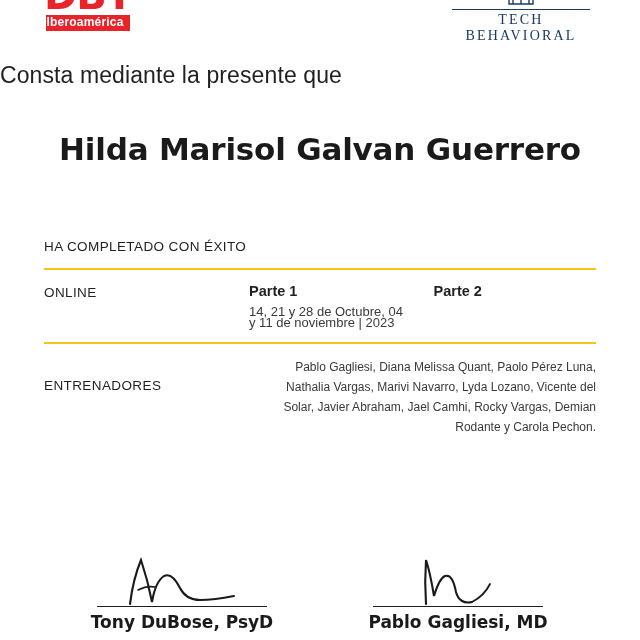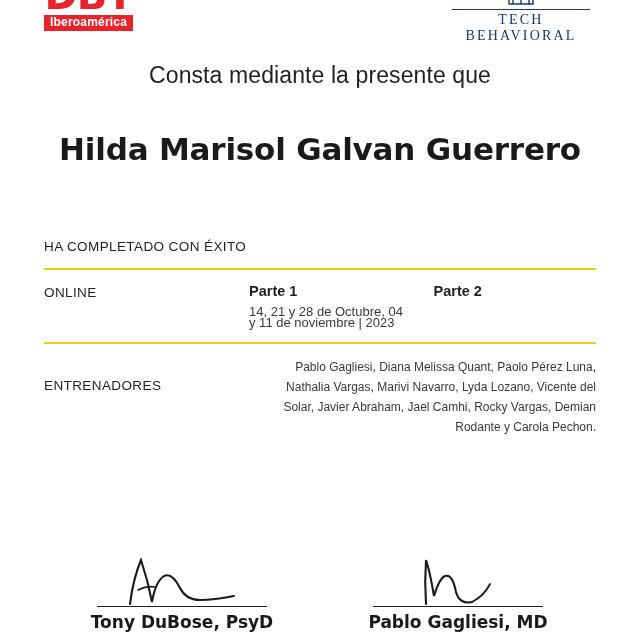--- a/index.html
+++ b/index.html
@@ -34,21 +34,21 @@
     letter-spacing: -1px;
     color: #e8232a;
     line-height: 34px;
   }
   .logo-dbt .dbt-sub {
     font-family: "Liberation Sans", sans-serif;
     font-weight: bold;
     font-size: 12px;
     color: #ffffff;
     background: #e8232a;
-    padding: 1px 6px 2px 6px;
+    padding: 1px 6px 2px 0;
     display: inline-block;
     letter-spacing: 0.2px;
     line-height: 13px;
   }
 
   .logo-bti {
     position: absolute;
     right: 44px;
     top: -16px;
     text-align: center;
@@ -68,21 +68,20 @@
     color: #1b3a63;
     line-height: 16px;
   }
   .logo-bti .bti-rule {
     border-top: 1px solid #1b3a63;
     margin: 2px 6px;
   }
 
   
   .consta {
-    text-align: center;
     font-size: 23px;
     color: #231f20;
     margin-top: 20px;
     letter-spacing: 0.1px;
   }
   .recipient {
     text-align: center;
     font-family: "DejaVu Sans", sans-serif;
     font-weight: bold;
     font-size: 31px;

